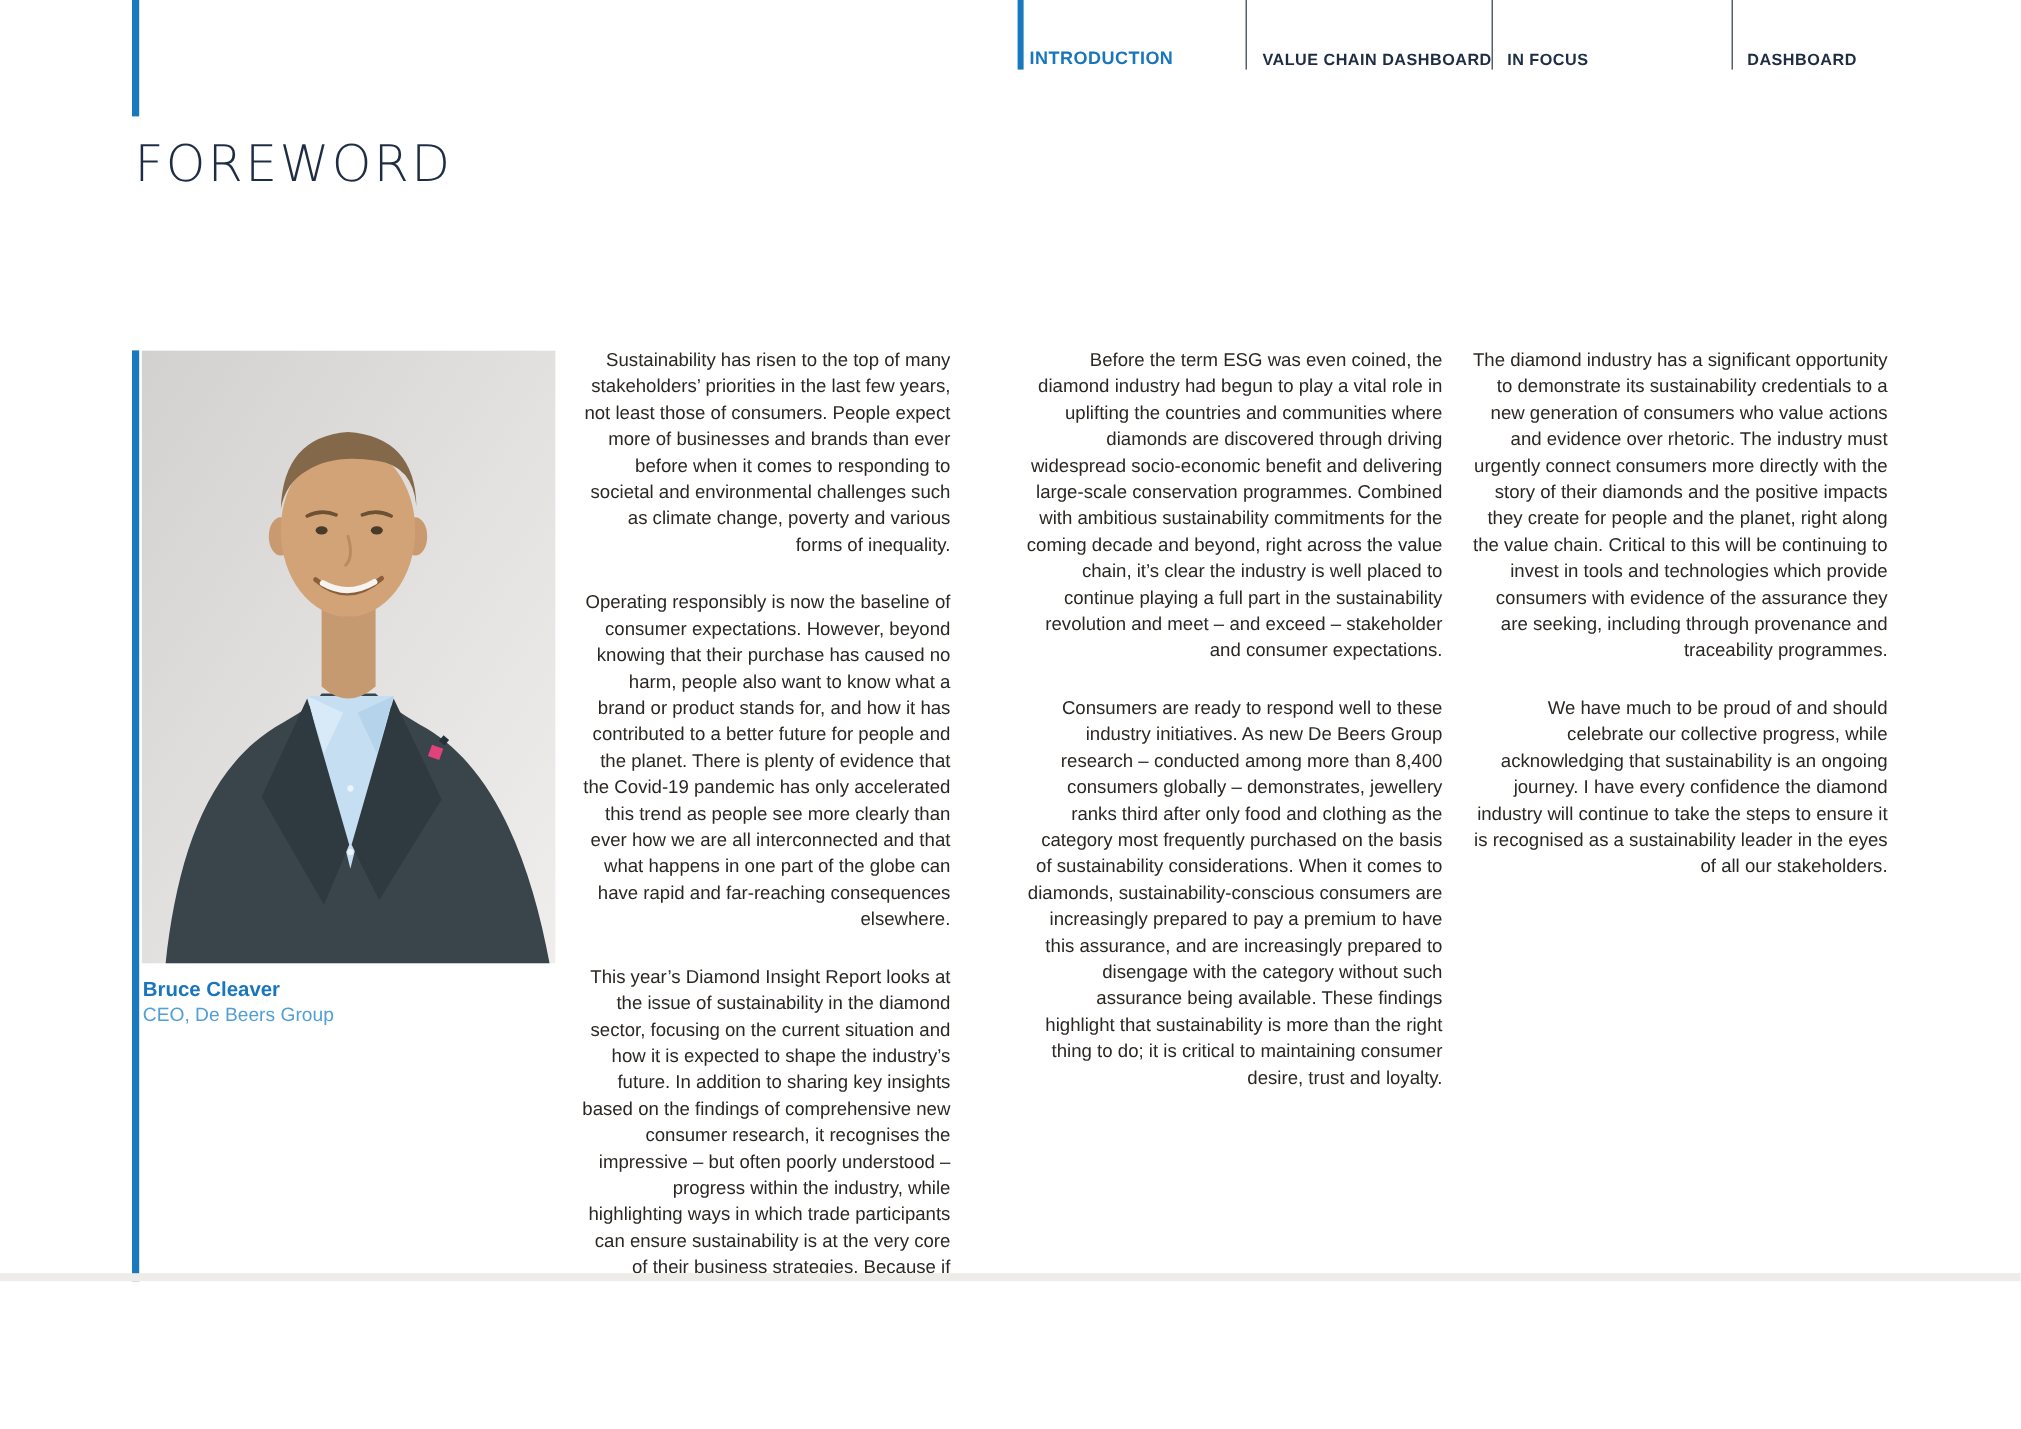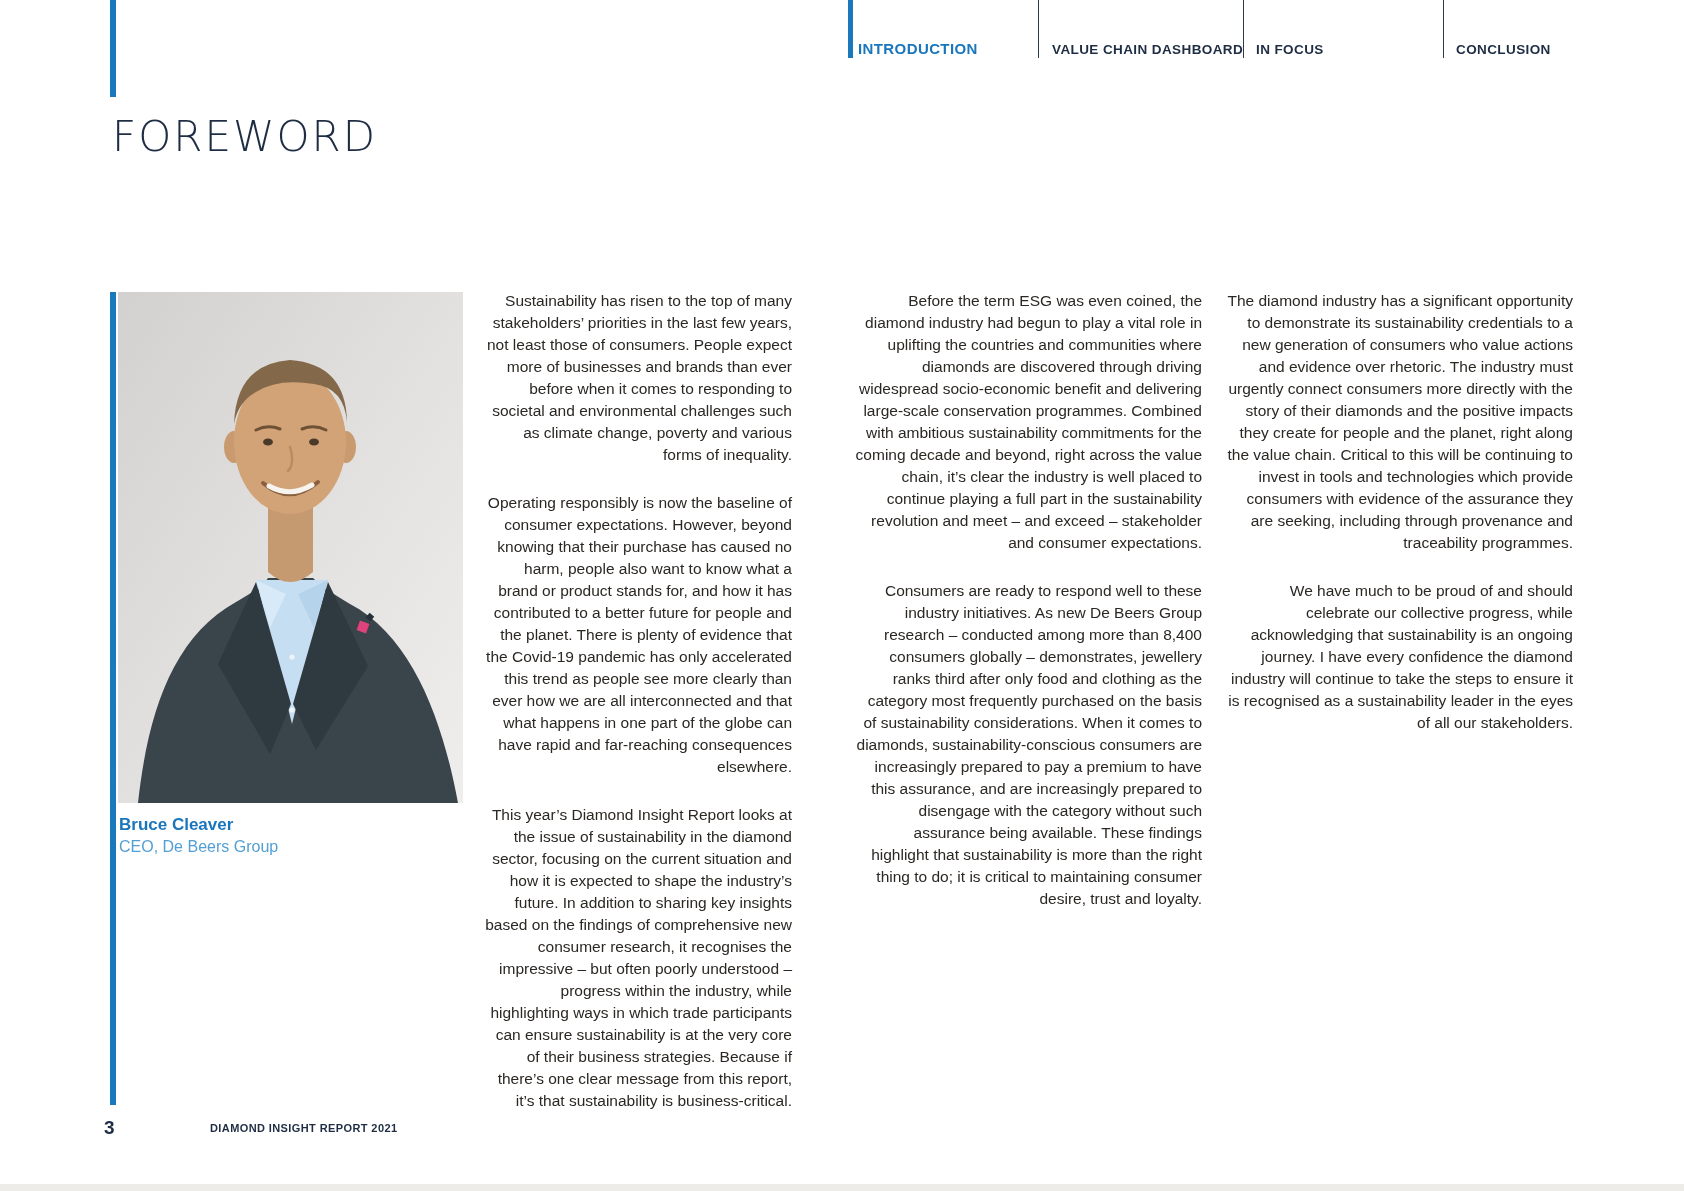--- a/index.html
+++ b/index.html
@@ -1,20 +1,20 @@
 <!DOCTYPE html>
 <html><head>
 <meta charset="utf-8">
 <style>
   * { margin: 0; padding: 0; box-sizing: border-box; }
   html, body { background: #ffffff; }
   .page {
     position: relative;
     width: 1684px;
-    height: 1191px;
+    height: 1068px;
     background: #ffffff;
     overflow: hidden;
     font-family: "Liberation Sans", sans-serif;
   }
   
   .vrule { position: absolute; background: #1a79bd; }
   .rule-top-left   { left: 110px; top: 0;      width: 6px; height: 97px;  }
   .rule-left-long  { left: 110px; top: 292px;  width: 6px; height: 813px; }
   .rule-nav-accent { left: 848px; top: 0;      width: 5px; height: 58px;  }
   
@@ -61,21 +61,21 @@
   <div class="vrule rule-nav-accent"></div>
   <div class="vrule rule-left-long"></div>
 
   <nav>
     <a class="nav-item active ni-1">INTRODUCTION</a>
     <div class="nav-divider nd-1"></div>
     <a class="nav-item ni-2">VALUE CHAIN DASHBOARD</a>
     <div class="nav-divider nd-2"></div>
     <a class="nav-item ni-3">IN FOCUS</a>
     <div class="nav-divider nd-3"></div>
-    <a class="nav-item ni-4">CONCLUSION</a>
+    <a class="nav-item ni-4">DASHBOARD</a>
   </nav>
 
   <h1 class="title">FOREWORD</h1>
 
   <svg class="photo" viewBox="0 0 345 511" role="img">
     <defs>
       <linearGradient id="pbg" x1="0%" y1="0%" x2="100%" y2="100%">
         <stop offset="0%" stop-color="#d2d1cf"></stop>
         <stop offset="55%" stop-color="#e3e2e0"></stop>
         <stop offset="100%" stop-color="#efeeec"></stop>

